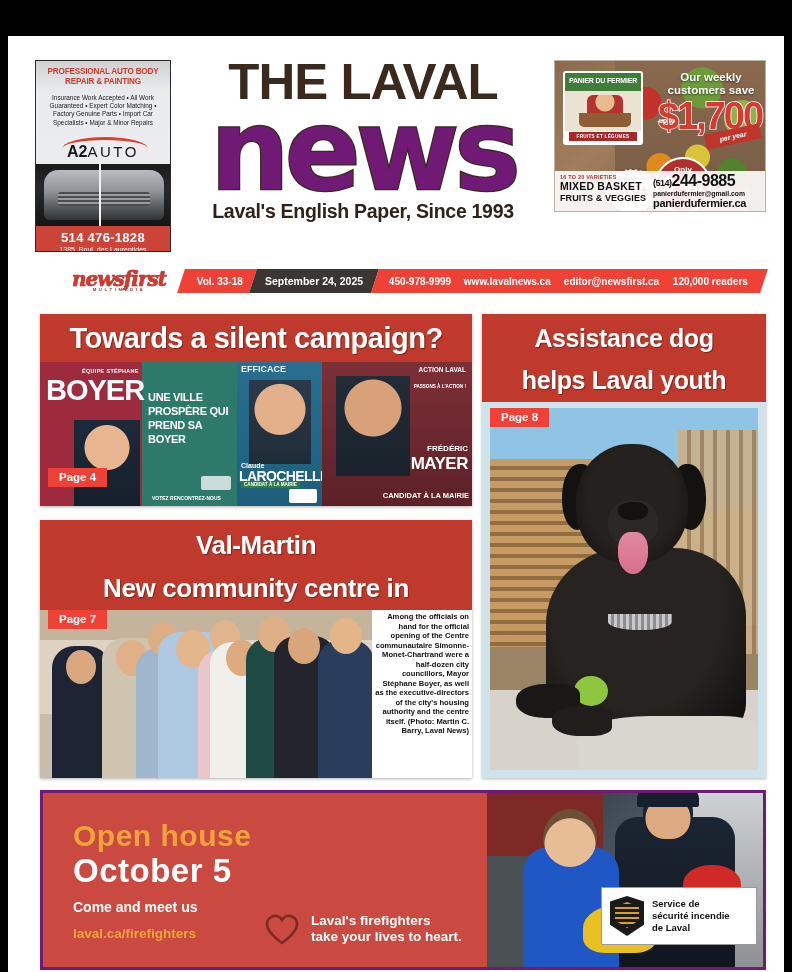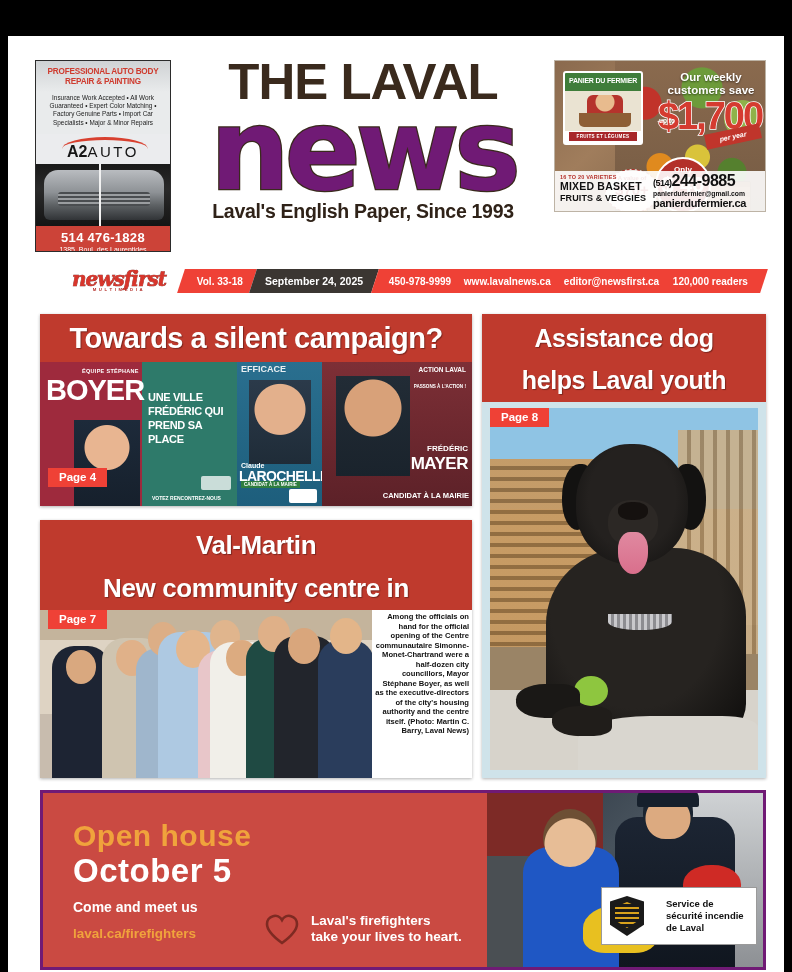--- a/index.html
+++ b/index.html
@@ -293,21 +293,21 @@
       background: radial-gradient(circle at 50% 60%, #e7bd96 0 25px, transparent 26px), #6d4f34; border-radius: 50%;}
   .fr-man { position:absolute; left: 128px; bottom: 0; width: 120px; height: 150px;
       background: linear-gradient(#1c2533,#10161f); border-radius: 22px 22px 0 0;}
   .fr-manhead { position:absolute; left: 156px; bottom: 128px; width: 50px; height: 54px;
       background: radial-gradient(circle at 50% 62%, #dcaa80 0 22px, transparent 23px), #1a2430; border-radius: 50% 50% 45% 45%;}
   .fr-cap { position:absolute; left: 150px; bottom: 160px; width: 62px; height: 20px; background:#16202c; border-radius: 12px 12px 2px 2px;}
   .fr-yhelm { position:absolute; left: 96px; bottom: 14px; width: 74px; height: 48px; background:#e8c020; border-radius: 48% 48% 30% 30%;}
   .fr-rhelm { position:absolute; left: 196px; bottom: 62px; width: 58px; height: 40px; background:#cf2a25; border-radius: 48% 48% 30% 30%;}
   .fr-badge {
       position:absolute; right: 6px; bottom: 22px; width: 156px; height: 58px;
-      background: #fff; border: 1px solid #9a9a9a; display: flex; align-items: center; gap: 22px; padding-left: 8px;
+      background: #fff; border: 1px solid #9a9a9a; display: flex; align-items: center; gap: 8px; padding-left: 8px;
   }
   .fr-crest { width: 34px; height: 40px; background: #1a1a1a;
       clip-path: polygon(50% 0, 100% 14%, 100% 72%, 50% 100%, 0 72%, 0 14%); position: relative; }
   .fr-crest::after { content:""; position:absolute; left:5px; top:6px; right:5px; bottom:8px;
       background: repeating-linear-gradient(#d8a21c 0 2px, #1a1a1a 2px 5px); clip-path: polygon(50% 0,100% 20%,100% 70%,50% 100%,0 70%,0 20%);}
   .fr-btxt { color: #111; font-size: 9.5px; font-weight: bold; line-height: 12px; }
 </style>
 </head>
 <body>
 
@@ -404,21 +404,21 @@
     </div>
   </div>
 
   <div id="story1">
     <div class="hl-red hl">Towards a silent campaign?</div>
     <div class="pagetag" style="left:8px; top:154px;">Page 4</div>
     <div class="photos">
       <div class="sign-boyer">
         <div class="eq">ÉQUIPE STÉPHANE</div>
         <div class="nm">BOYER</div>
-        <div class="sl">UNE VILLE FRÉDÉRIC QUI PREND SA PLACE</div>
+        <div class="sl">UNE VILLE PROSPÈRE QUI PREND SA BOYER</div>
         <div class="face"></div>
         <div class="vr">VOTEZ RENCONTREZ-NOUS</div>
         <div class="lg"></div>
       </div>
       <div class="sign-claude">
         <div class="top">EFFICACE</div>
         <div class="face"></div>
         <div class="fn">Claude</div>
         <div class="ln">LAROCHELLE</div>
         <div class="cd">CANDIDAT À LA MAIRIE</div>

